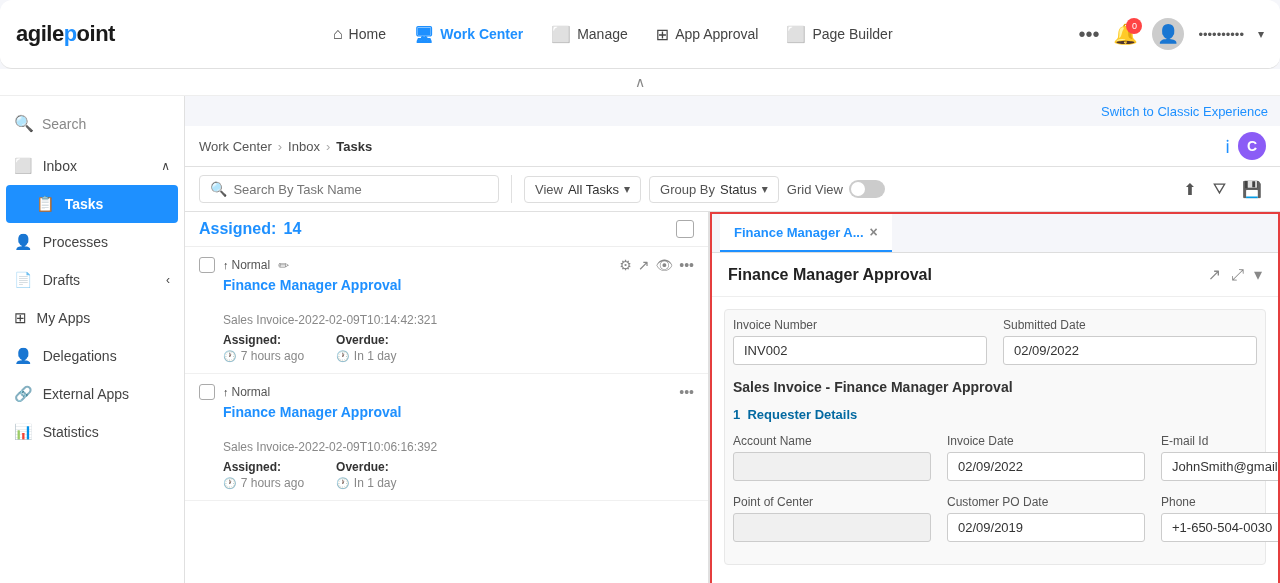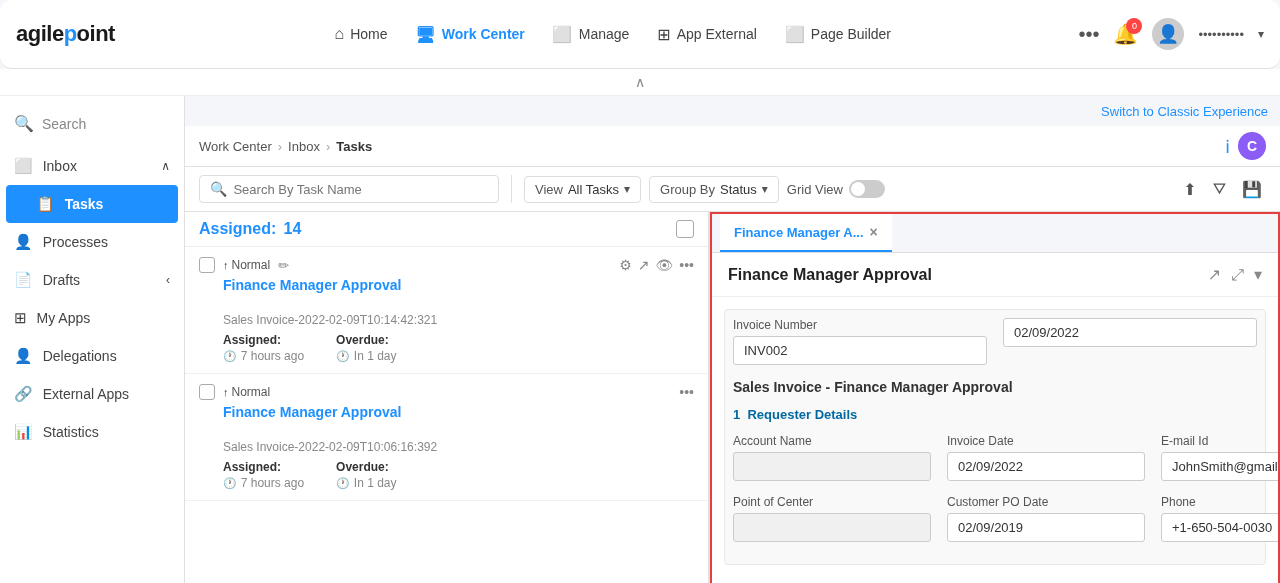--- a/index.html
+++ b/index.html
@@ -142,21 +142,21 @@
     <a class="nav-item active">
       <span class="nav-icon">🖥</span>
       <span>Work Center</span>
     </a>
     <a class="nav-item">
       <span class="nav-icon">⬜</span>
       <span>Manage</span>
     </a>
     <a class="nav-item">
       <span class="nav-icon">⊞</span>
-      <span>App External</span>
+      <span>App Approval</span>
     </a>
     <a class="nav-item">
       <span class="nav-icon">⬜</span>
       <span>Page Builder</span>
     </a>
   </div>
   <div class="nav-right">
     <span class="nav-dots">•••</span>
     <div class="bell-wrap">
       <span class="bell-icon">🔔</span>
@@ -386,20 +386,21 @@
             </div>
           </div>
           <div class="detail-form">
 
             <div class="form-row">
               <div class="form-group">
                 <label class="form-label">Invoice Number</label>
                 <input class="form-input" type="text" value="INV002" readonly="" style="">
               </div>
               <div class="form-group">
+                <label class="form-label">Submitted Date</label>
                 <input class="form-input" type="text" value="02/09/2022" readonly="" style="">
               </div>
             </div>
 
             <div class="form-section-title">Sales Invoice - Finance Manager Approval</div>
             <div class="form-section-subtitle">
               <span>1</span>
               &nbsp;<span>Requester Details</span>
             </div>
 

